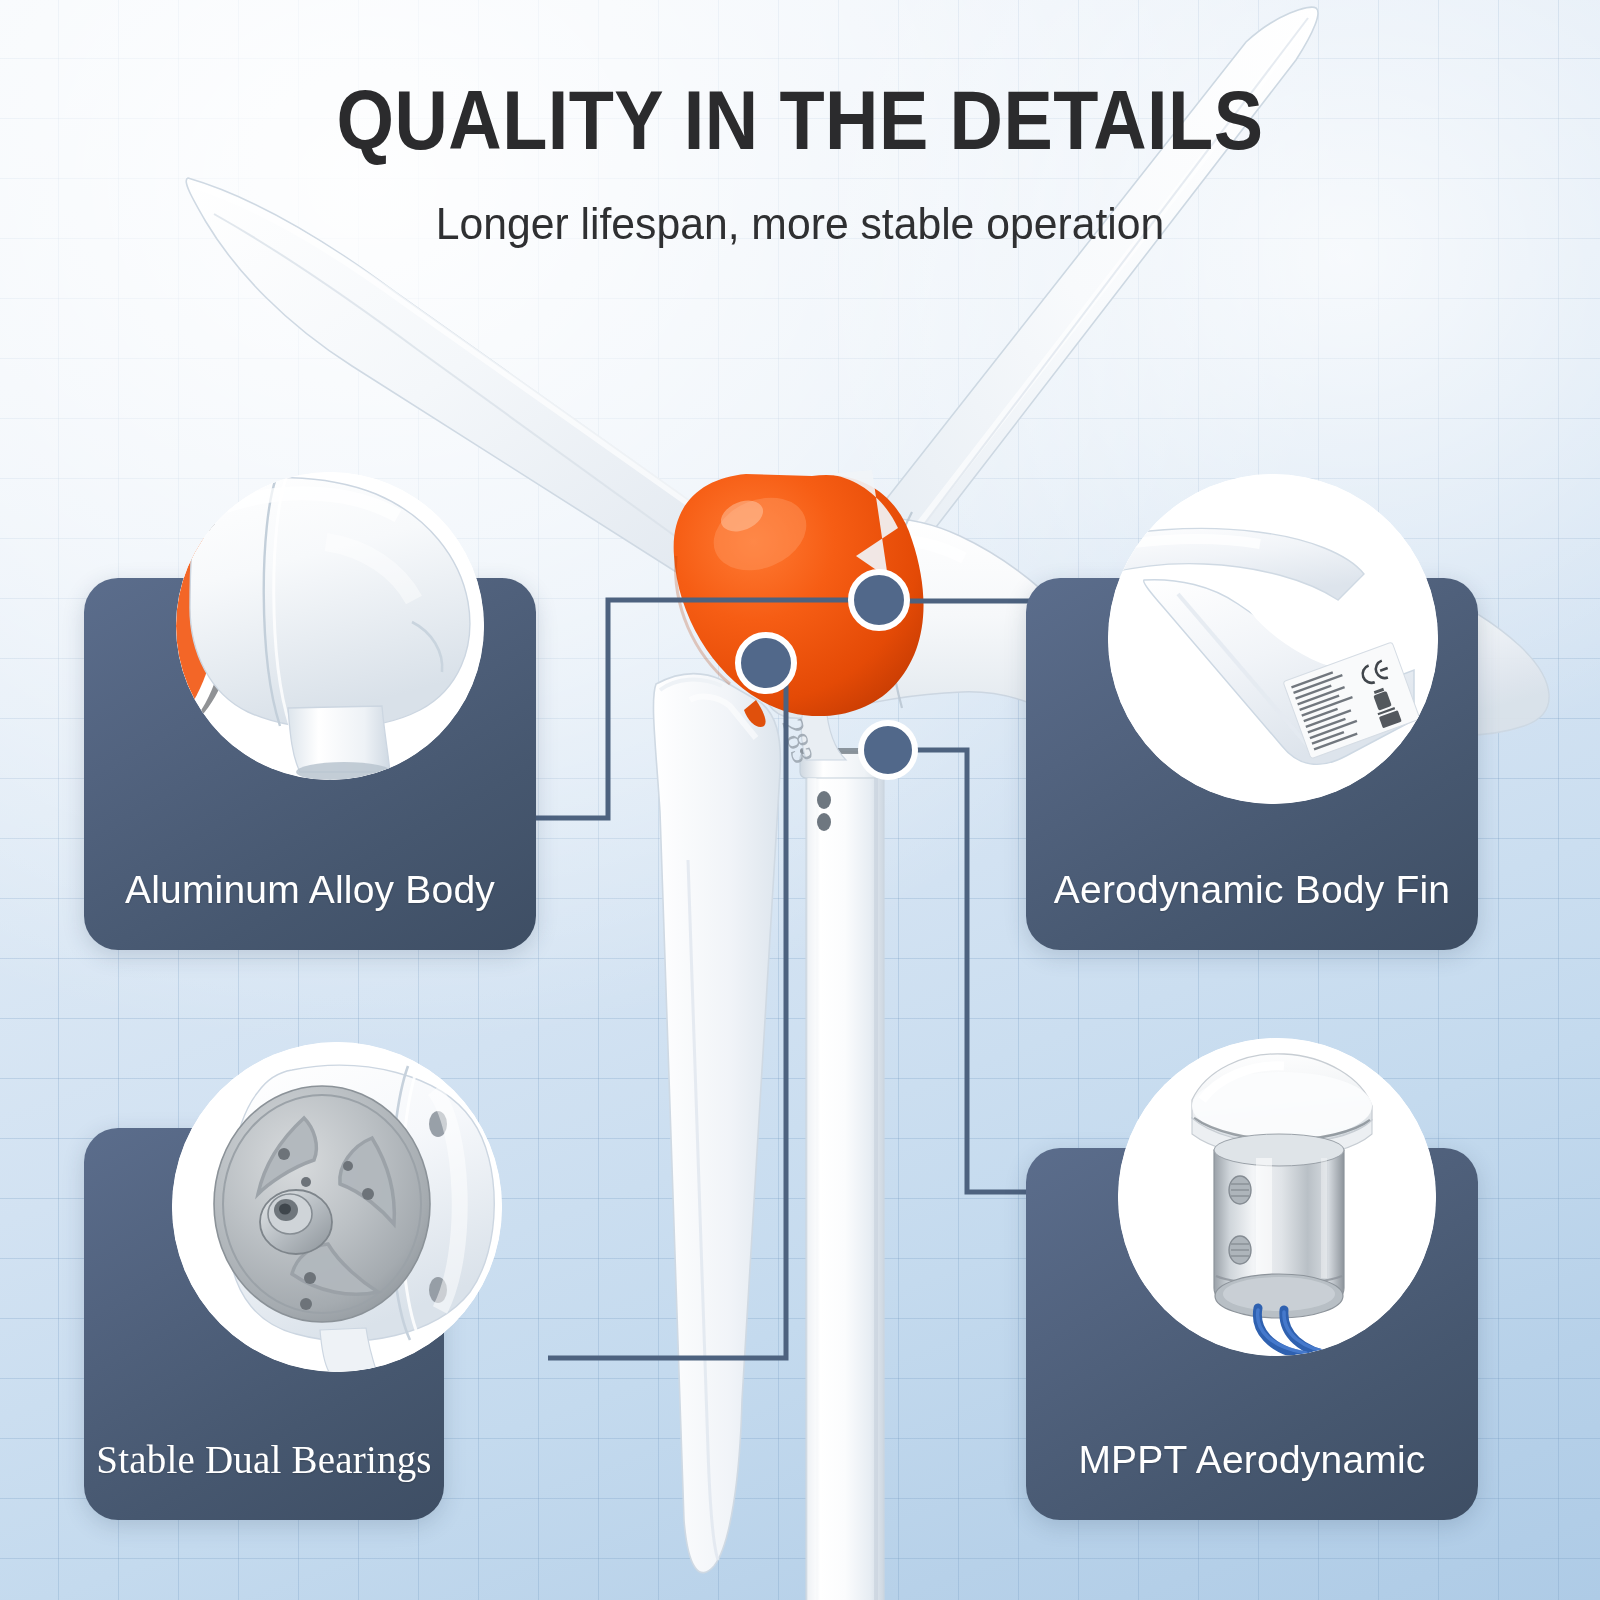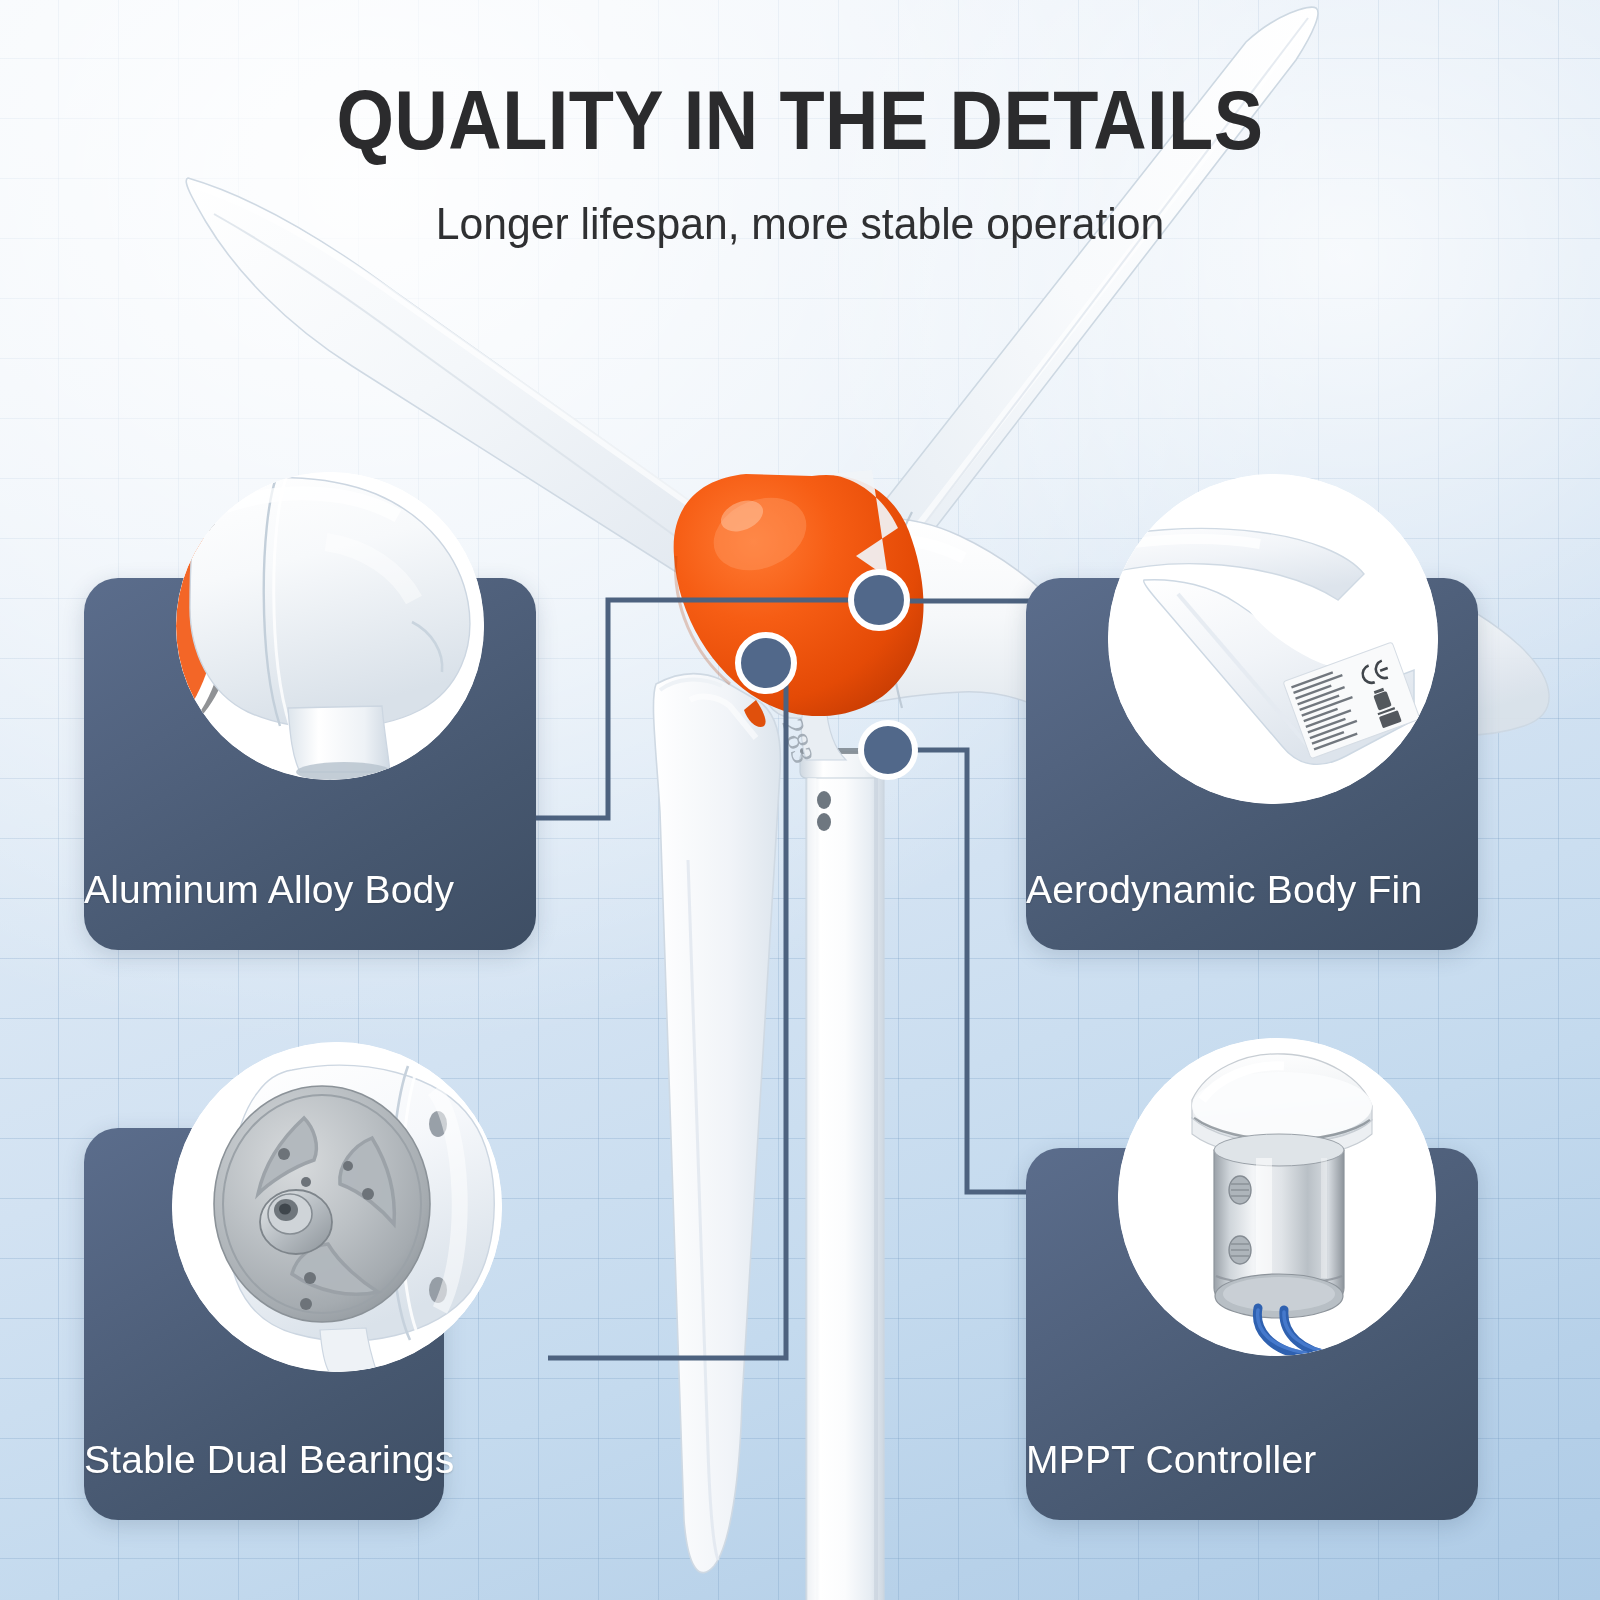--- a/index.html
+++ b/index.html
@@ -65,32 +65,32 @@
   
   .card{
     position:absolute;
     border-radius:34px;
     background:linear-gradient(150deg,#5b6d8c 0%,#52637f 32%,#46576f 70%,#3e4e64 100%);
     box-shadow:0 6px 22px rgba(40,60,90,.18);
   }
   .card .cap{
     position:absolute; left:0; width:100%;
     bottom:38px;
-    text-align:left;
+    text-align:center;
     color:#ffffff;
     font-size:39px;
     font-weight:400;
     letter-spacing:.2px;
     text-shadow:0 1px 2px rgba(0,0,0,.18);
     white-space:nowrap;
   }
 
   #card-alu  { left:84px;  top:578px;  width:452px; height:372px; }
   #card-tail { left:1026px;top:578px;  width:452px; height:372px; }
-  #card-bear { left:84px;  top:1128px; width:360px; height:392px; }
+  #card-bear { left:84px;  top:1128px; width:360px; height:392px;font-family:Liberation Serif, serif; }
   #card-mppt { left:1026px;top:1148px; width:452px; height:372px; }
 
   
   .bubble{
     position:absolute; border-radius:50%;
     overflow:hidden;
     background:#ffffff;
   }
   #bub-alu  { left:176px;  top:472px;  width:308px; height:308px; }
   #bub-tail { left:1108px; top:474px;  width:330px; height:330px; }
@@ -482,21 +482,21 @@
           <ellipse cx="266" cy="82" rx="9" ry="13"></ellipse>
           <ellipse cx="266" cy="248" rx="9" ry="13"></ellipse>
         </g>
 
         <path d="M 262,48 C 292,84 298,210 268,268" fill="none" stroke="#ffffff" stroke-width="16" opacity=".5"></path>
       </g>
     </svg>
   </div>
 
   <div class="card" id="card-mppt">
-    <div class="cap">MPPT Controller</div>
+    <div class="cap">MPPT Aerodynamic</div>
   </div>
 
   <div class="bubble" id="bub-mppt">
     <svg viewBox="0 0 318 318" width="318" height="318">
       <defs>
         <linearGradient id="capG" x1="0" y1="0" x2="0.2" y2="1">
           <stop offset="0%" stop-color="#ffffff"></stop>
           <stop offset="55%" stop-color="#f2f4f6"></stop>
           <stop offset="100%" stop-color="#d8dde2"></stop>
         </linearGradient>

